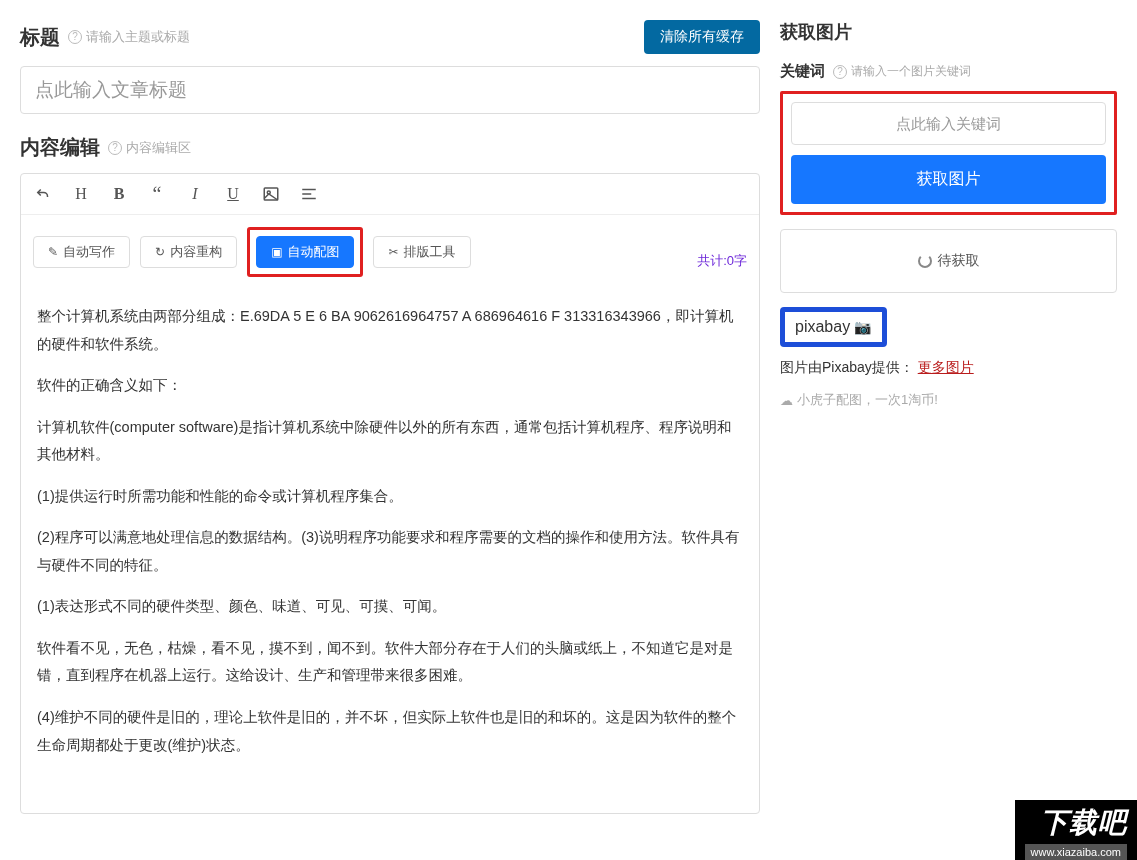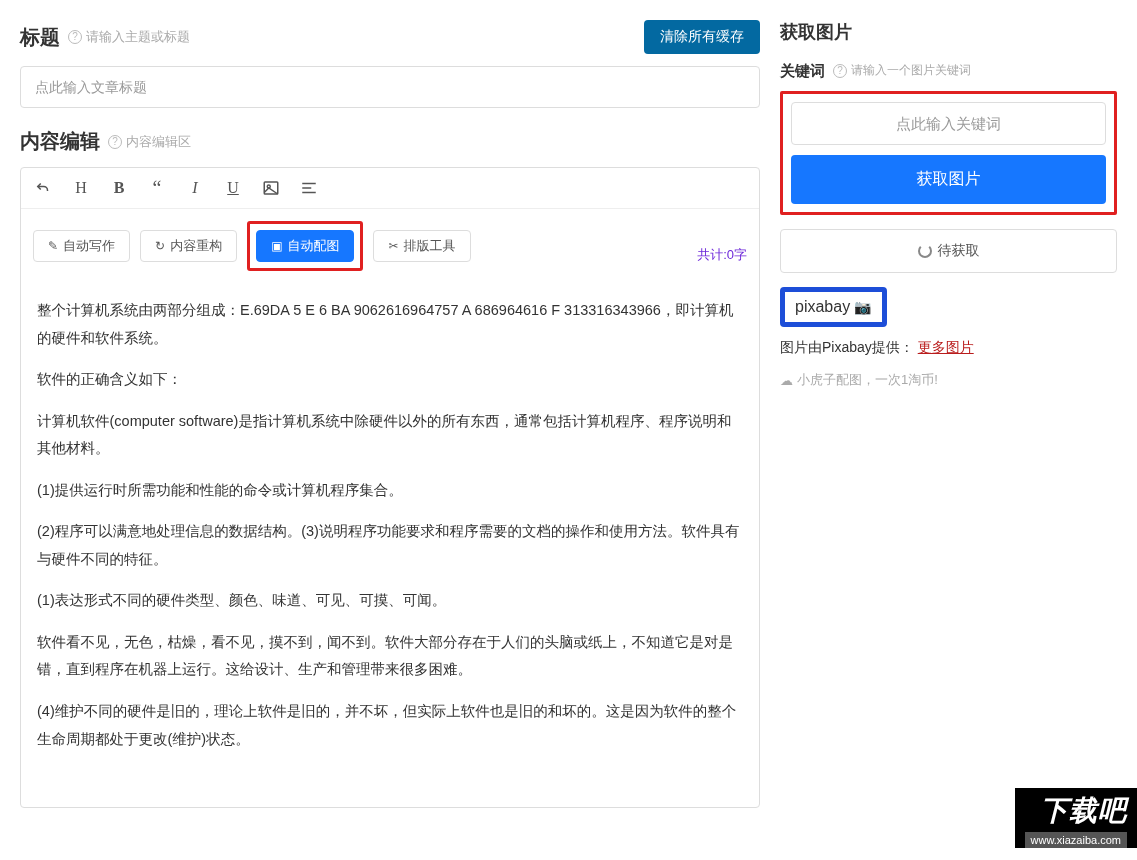--- a/index.html
+++ b/index.html
@@ -30,21 +30,21 @@
   padding: 8px 16px;
   font-size: 14px;
   cursor: pointer;
 }
 
 .title-input {
   width: 100%;
   border: 1px solid #ddd;
   border-radius: 4px;
   padding: 12px 14px;
-  font-size: 14px;
+  font-size: 19px;
   color: #888;
   margin-bottom: 20px;
 }
 .title-input::placeholder { color: #999; }
 
 .editor-box {
   border: 1px solid #ddd;
   border-radius: 4px;
 }
 .toolbar-row {
@@ -102,21 +102,21 @@
 .content-area {
   padding: 14px 16px 40px 16px;
   line-height: 1.9;
   font-size: 14.5px;
   color: #333;
 }
 .content-area p { margin-bottom: 14px; }
 
 
 .side-title { font-size: 18px; font-weight: 600; margin-bottom: 18px; }
-.kw-row { display: flex; align-items: flex-start; margin-bottom: 10px; }
+.kw-row { display: flex; align-items: center; margin-bottom: 10px; }
 .kw-label { font-size: 15px; font-weight: 600; margin-right: 8px; }
 .kw-hint { color: #aaa; font-size: 12px; display: flex; align-items: center; }
 
 .red-box {
   border: 3px solid #e02020;
   padding: 8px;
   border-radius: 2px;
   margin-bottom: 14px;
 }
 .kw-input {
@@ -137,21 +137,21 @@
   border-radius: 4px;
   padding: 14px;
   font-size: 16px;
   cursor: pointer;
 }
 .pending-btn {
   width: 100%;
   border: 1px solid #ddd;
   background: #fff;
   border-radius: 4px;
-  padding: 12px;
+  padding: 22px;
   font-size: 14px;
   color: #555;
   cursor: pointer;
   display: flex;
   align-items: center;
   justify-content: center;
   gap: 6px;
   margin-bottom: 14px;
 }
 .pending-btn .spin { display:inline-block; width:14px; height:14px; border:2px solid #888; border-top-color:transparent; border-radius:50%; }
@@ -171,21 +171,21 @@
 
 .credit-line { font-size: 14px; color: #333; margin-bottom: 14px; }
 .credit-line a { color: #b91c1c; text-decoration: underline; }
 
 .footer-hint { font-size: 13px; color: #aaa; display: flex; align-items: center; gap: 4px; }
 
 
 .watermark {
   position: absolute;
   right: 0;
-  bottom: 12px;
+  bottom: 0;
   background: #000;
   color: #fff;
   padding: 4px 10px 0 10px;
   font-family: "SimHei", sans-serif;
   text-align: right;
 }
 .watermark .big { font-size: 28px; font-weight: 700; font-style: italic; letter-spacing: 1px; }
 .watermark .url { font-size: 11px; background:#555; padding:2px 6px; display:block; margin-top:2px; }
 </style>
 </head>

